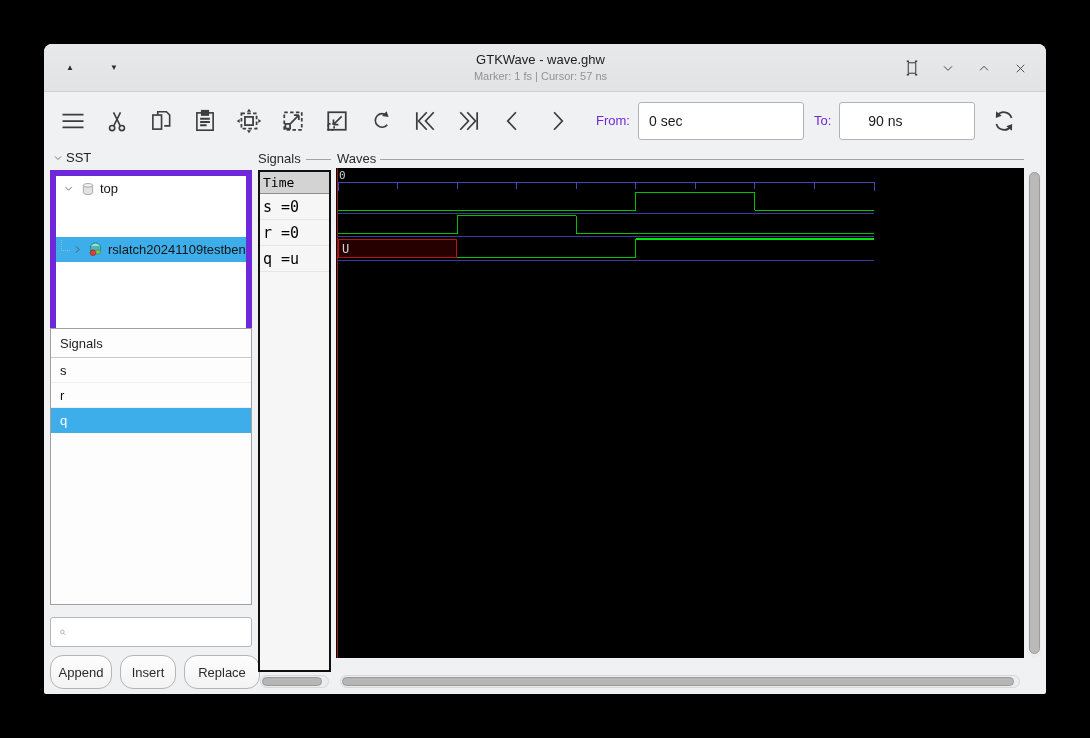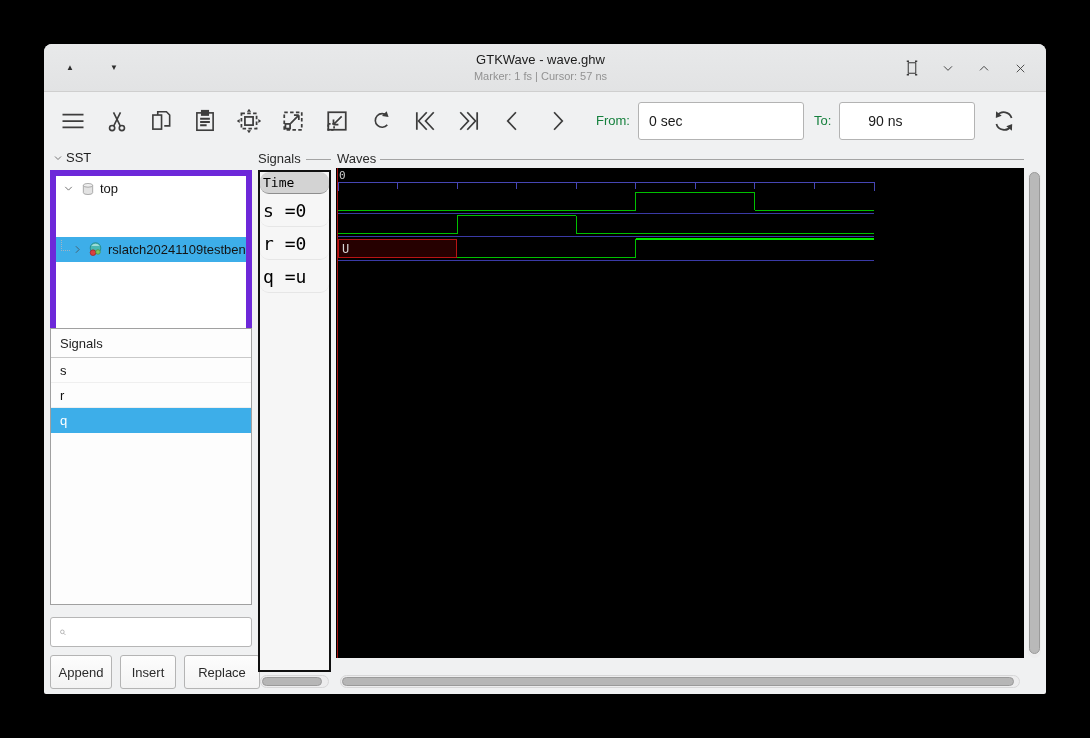--- a/index.html
+++ b/index.html
@@ -27,21 +27,21 @@
   .tb-btn { width:20px; height:20px; display:flex; align-items:center; justify-content:center; cursor:default; }
   .tri { font-size:8px; color:#2d2d2d; line-height:1; }
   .tb-btn svg { stroke:#3c3c3c; fill:none; stroke-width:1.4; }
   
   .toolbar {
     position:absolute; left:0; top:49px; width:100%; height:55px;
     display:flex; align-items:center; padding-left:14px;
   }
   .tool-btn { width:30px; height:36px; margin-right:14px; display:flex; align-items:center; justify-content:center; border-radius:3px; }
   .tool-btn svg { stroke:#3d3d3d; fill:none; stroke-width:1.5; }
-  .range-label { font-size:13px; color:#15803d; margin:0 8px 0 10px; }
+  .range-label { font-size:13px; color:#6d28d9; margin:0 8px 0 10px; }
   .range-input {
     height:38px; border:1px solid #b3b3b3; border-radius:3px; background:#fff;
     font-size:14px; color:#1a1a1a; padding:0 10px; font-family:"Liberation Sans", sans-serif; outline:none;
   }
   .reload-btn { width:34px; height:36px; margin-left:12px; display:flex; align-items:center; justify-content:center; }
   .reload-btn svg { stroke:#3d3d3d; fill:none; stroke-width:1.5; }
   
   .sst-header { position:absolute; left:8px; top:106px; display:flex; align-items:center; gap:2px; font-size:13px; color:#1c1c1c; }
   .sst-header svg { stroke:#444; fill:none; stroke-width:1.4; }
   .tree-box {
@@ -65,35 +65,35 @@
   .search-box {
     position:absolute; left:6px; top:573px; width:202px; height:30px;
     background:#fff; border:1px solid #b6b6b6; border-radius:3px;
     display:flex; align-items:center; padding-left:8px;
   }
   .search-box svg { stroke:#6f6f6f; fill:none; stroke-width:1.4; }
   .search-input { border:none; outline:none; background:transparent; flex:1; height:100%; font-size:13px; padding-left:6px; }
   .btn-row { position:absolute; left:6px; top:611px; display:flex; gap:8px; }
   .push-btn {
     height:34px; background:linear-gradient(#fdfdfd,#f3f3f3);
-    border:1px solid #b4b4b4; border-radius:3px; font-size:13px; color:#2a2a2a;
+    border:1px solid #b4b4b4; border-radius:13px; font-size:13px; color:#2a2a2a;
     font-family:"Liberation Sans", sans-serif; display:flex; align-items:center; justify-content:center;
   }
   .push-btn.b0 { width:62px; } .push-btn.b1 { width:56px; } .push-btn.b2 { width:76px; }
   
   .frame-label { position:absolute; top:107px; font-size:13px; color:#2a2a2a; }
   .frame-line { position:absolute; top:115px; height:1px; background:#a4a4a4; }
   
   .names-box {
     position:absolute; left:214px; top:126px; width:73px; height:502px;
     background:#f6f6f6; border:2px solid #101010; overflow:hidden;
   }
-  .mono { font-family:"DejaVu Sans Mono", monospace;border-radius:9px; }
+  .mono { font-family:"DejaVu Sans Mono", monospace; }
   .names-header { height:22px; background:#d3d3d3; border-bottom:1px solid #8e8e8e; font-size:13px; color:#000; display:flex; align-items:center; padding-left:3px; }
-  .names-row { height:33px; font-size:18px; color:#000; display:flex; align-items:center; padding-left:3px; border-bottom:1px solid #e6e6e6; }
+  .names-row { height:26px; font-size:15px; color:#000; display:flex; align-items:center; padding-left:3px; border-bottom:1px solid #e6e6e6; }
   
   .wave-canvas { position:absolute; left:292px; top:124px; width:688px; height:490px; background:#000; }
   
   .hscroll-track { position:absolute; height:13px; top:631px; border-radius:7px; background:#ededee; border:1px solid #d7d7d8; }
   .hscroll-thumb { position:absolute; left:1px; top:1px; bottom:1px; border-radius:6px; background:#b6b6b6; border:1px solid #9a9a9a; }
   .vscroll-track { position:absolute; left:984px; top:126px; width:13px; height:488px; border-radius:7px; background:#ededee; }
   .vscroll-thumb { position:absolute; left:1px; top:2px; width:11px; height:482px; border-radius:6px; background:#b9b9b9; border:1px solid #9a9a9a; }
   .pane-divider { position:absolute; top:104px; height:546px; width:5px; }
 </style>
 </head>

